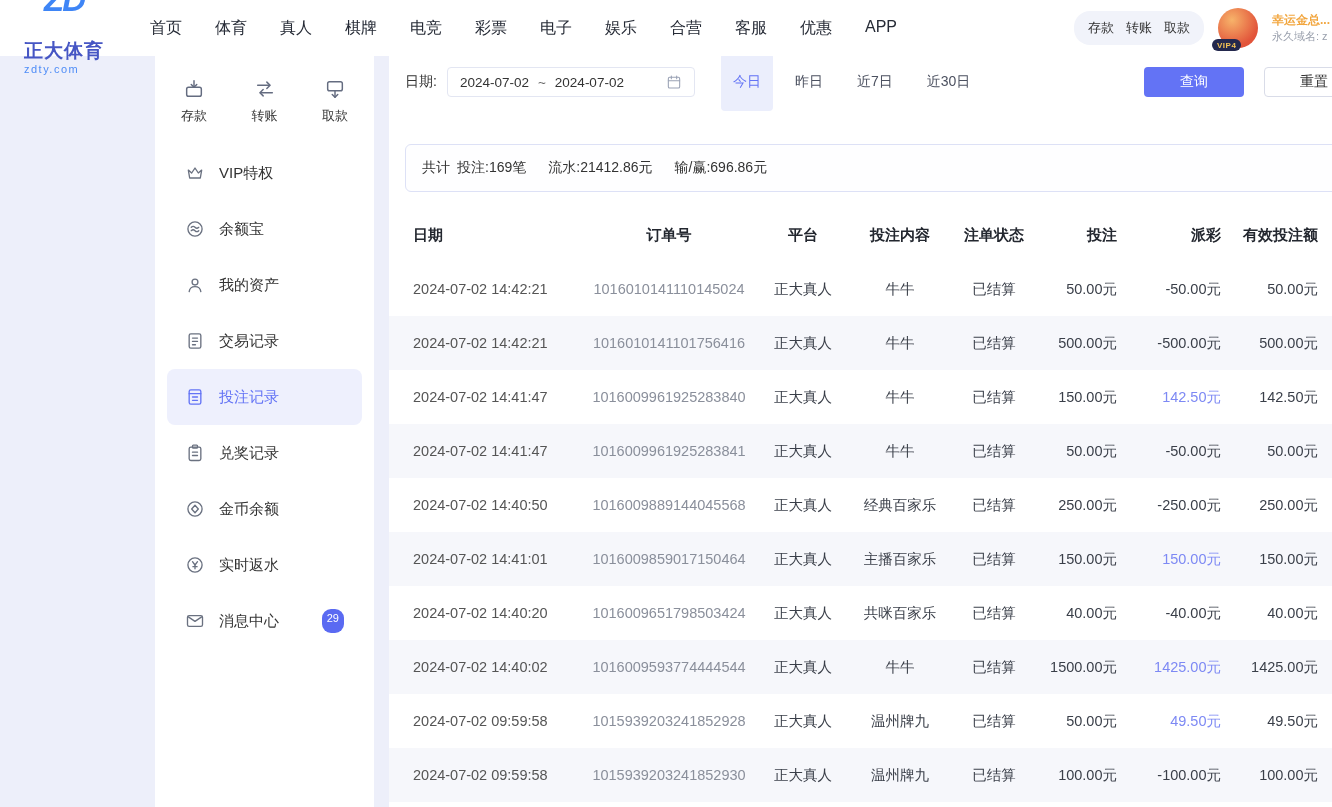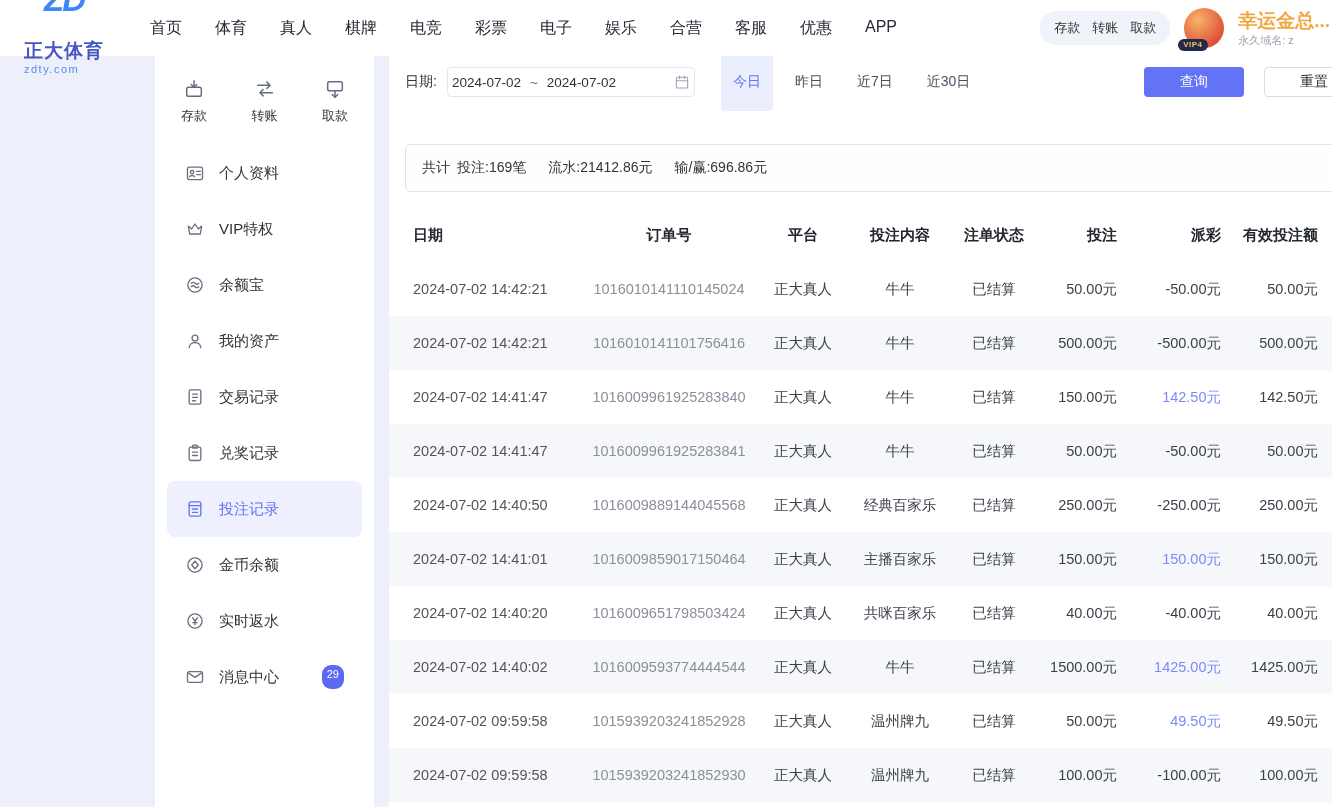--- a/index.html
+++ b/index.html
@@ -18,40 +18,40 @@
   .logo-domain { font-size:11px; color:#4f8df7; letter-spacing:1.5px; margin-top:2px; }
   .nav-menu { display:flex; gap:33px; margin-left:46px; font-size:16px; color:#262b36; flex-shrink:0; }
   .nav-item { cursor:pointer; }
   .nav-right { margin-left:auto; display:flex; align-items:center; gap:14px; }
   .quick-pill { background:#f1f3fa; border-radius:16px; padding:8px 14px; display:flex; gap:12px; font-size:13px; color:#333; }
   .pill-link { cursor:pointer; }
   .avatar-wrap { position:relative; width:40px; height:40px; flex-shrink:0; cursor:pointer; }
   .avatar-circle { width:40px; height:40px; border-radius:50%; background:radial-gradient(circle at 35% 30%, #f7b36a, #e2543a 70%); }
   .vip-badge { position:absolute; left:-6px; bottom:-3px; background:#23284d; color:#f3c254; font-size:8px; font-weight:bold; padding:1.5px 5px; border-radius:7px; letter-spacing:.5px; }
   .user-meta { line-height:1.35; }
-  .user-name { font-size:19px; font-weight:bold; color:var(--username,#f2a63e); }
+  .user-name { font-size:12px; font-weight:bold; color:var(--username,#f2a63e); }
   .user-domain { font-size:11px; color:#9aa0ad; }
   
   .layout { display:flex; gap:15px; padding-left:155px; height:751px; }
   .sidebar { width:219px; background:#fff; flex-shrink:0; height:100%; }
   .quick-actions { display:flex; justify-content:space-between; padding:22px 26px 12px; }
   .qa { display:flex; flex-direction:column; align-items:center; gap:7px; font-size:13px; color:#333; cursor:pointer; }
   .qa .icon { width:22px; height:22px; color:#646c80; }
   .icon svg { width:100%; height:100%; display:block; }
   .side-menu { padding:8px 12px; }
   .side-item { height:56px; display:flex; align-items:center; gap:14px; padding:0 18px; border-radius:8px; font-size:15px; color:#333; cursor:pointer; }
   .side-item .icon { width:20px; height:20px; color:#6a7180; flex-shrink:0; }
   .side-item.active { background:#eef0fd; color:var(--primary,#6373f5); }
   .side-item.active .icon { color:var(--primary,#6373f5); }
   .badge { margin-left:auto; background:var(--badge,#5a6af2); color:#fff; font-size:11px; min-width:22px; height:24px; line-height:18px; border-radius:9px; text-align:center; padding:0 5px; }
   
   .main { width:975px; flex-shrink:0; background:#fff; height:100%; padding-top:10px; }
   .filter-row { display:flex; align-items:center; padding-left:16px; height:32px; }
   .f-label { font-size:14px; color:#333; margin-right:10px; }
-  .date-input { width:248px; height:30px; border:1px solid #e3e6f2; border-radius:4px; display:flex; align-items:center; padding:0 4px; font-size:13.5px; color:#333; gap:9px; cursor:pointer; background:#fff; }
+  .date-input { width:248px; height:30px; border:1px solid #e3e6f2; border-radius:4px; display:flex; align-items:center; padding:0 12px; font-size:13.5px; color:#333; gap:9px; cursor:pointer; background:#fff; }
   .date-input .sep { color:#666; }
   .cal { margin-left:auto; width:16px; height:16px; color:#9aa2b5; }
   .cal svg { width:100%; height:100%; display:block; }
   .tabs { display:flex; gap:10px; margin-left:26px; }
   .tab { font-size:14px; color:#4c5160; padding:20px 12px; border-radius:4px; cursor:pointer; }
   .tab.active { background:#ebeefc; color:var(--primary,#6373f5); }
   .filter-actions { margin-left:auto; display:flex; gap:20px; }
   .btn-primary { width:100px; height:30px; background:var(--primary,#6373f5); color:#fff; border:none; border-radius:4px; font-size:14px; cursor:pointer; font-family:inherit; }
   .btn-outline { width:100px; height:30px; background:#fff; color:#333; border:1px solid #d9dce8; border-radius:4px; font-size:14px; cursor:pointer; font-family:inherit; }
   .summary { margin:46px 0 0 16px; border:1px solid #dde1f6; border-radius:6px; background:#fefeff; padding:14px 16px; font-size:14px; color:#333; display:flex; align-items:center; }
@@ -147,32 +147,20 @@
               <path d="M9 18l3 3 3-3"></path>
             </svg>
           </span>
           <span class="qa-label">取款</span>
         </div>
       </div>
     <nav class="side-menu" id="side-menu">
         <div class="side-item">
           <span class="icon">
             <svg viewBox="0 0 24 24" fill="none" stroke="currentColor" stroke-width="1.6" stroke-linecap="round" stroke-linejoin="round">
-              <rect x="3" y="5" width="18" height="15" rx="2"></rect>
-              <circle cx="8.5" cy="11" r="2"></circle>
-              <path d="M5.5 16.5c1-2 5-2 6 0"></path>
-              <path d="M14 10h4.5"></path>
-              <path d="M14 14h4.5"></path>
-            </svg>
-          </span>
-          <span class="label">个人资料</span>
-        </div>
-        <div class="side-item">
-          <span class="icon">
-            <svg viewBox="0 0 24 24" fill="none" stroke="currentColor" stroke-width="1.6" stroke-linecap="round" stroke-linejoin="round">
               <path d="M4 8.5l4 3.5 4-6 4 6 4-3.5-1.6 9.5H5.6z"></path>
             </svg>
           </span>
           <span class="label">VIP特权</span>
         </div>
         <div class="side-item">
           <span class="icon">
             <svg viewBox="0 0 24 24" fill="none" stroke="currentColor" stroke-width="1.6" stroke-linecap="round" stroke-linejoin="round">
               <circle cx="12" cy="12" r="8.5"></circle>
               <path d="M7.5 10c1.5-1.5 3-1.5 4.5 0s3 1.5 4.5 0"></path>
@@ -194,41 +182,41 @@
           <span class="icon">
             <svg viewBox="0 0 24 24" fill="none" stroke="currentColor" stroke-width="1.6" stroke-linecap="round" stroke-linejoin="round">
               <rect x="5" y="3.5" width="14" height="17" rx="2"></rect>
               <path d="M9 8.5h6"></path>
               <path d="M9 12.5h6"></path>
               <path d="M9 16.5h3.5"></path>
             </svg>
           </span>
           <span class="label">交易记录</span>
         </div>
+        <div class="side-item active">
+          <span class="icon">
+            <svg viewBox="0 0 24 24" fill="none" stroke="currentColor" stroke-width="1.6" stroke-linecap="round" stroke-linejoin="round">
+              <rect x="5" y="3.5" width="14" height="17" rx="2"></rect>
+              <path d="M5 8h14"></path>
+              <path d="M9 12h6"></path>
+              <path d="M9 16h6"></path>
+            </svg>
+          </span>
+          <span class="label">投注记录</span>
+        </div>
         <div class="side-item">
           <span class="icon">
             <svg viewBox="0 0 24 24" fill="none" stroke="currentColor" stroke-width="1.6" stroke-linecap="round" stroke-linejoin="round">
               <rect x="5" y="5" width="14" height="16" rx="2"></rect>
               <rect x="9" y="2.5" width="6" height="3.5" rx="1"></rect>
               <path d="M9 11h6"></path>
               <path d="M9 15h6"></path>
             </svg>
           </span>
           <span class="label">兑奖记录</span>
-        </div>
-        <div class="side-item active">
-          <span class="icon">
-            <svg viewBox="0 0 24 24" fill="none" stroke="currentColor" stroke-width="1.6" stroke-linecap="round" stroke-linejoin="round">
-              <rect x="5" y="3.5" width="14" height="17" rx="2"></rect>
-              <path d="M5 8h14"></path>
-              <path d="M9 12h6"></path>
-              <path d="M9 16h6"></path>
-            </svg>
-          </span>
-          <span class="label">投注记录</span>
         </div>
         <div class="side-item">
           <span class="icon">
             <svg viewBox="0 0 24 24" fill="none" stroke="currentColor" stroke-width="1.6" stroke-linecap="round" stroke-linejoin="round">
               <circle cx="12" cy="12" r="8.5"></circle>
               <path d="M12 7.5l4 4.5-4 4.5-4-4.5z"></path>
             </svg>
           </span>
           <span class="label">金币余额</span>
         </div>

